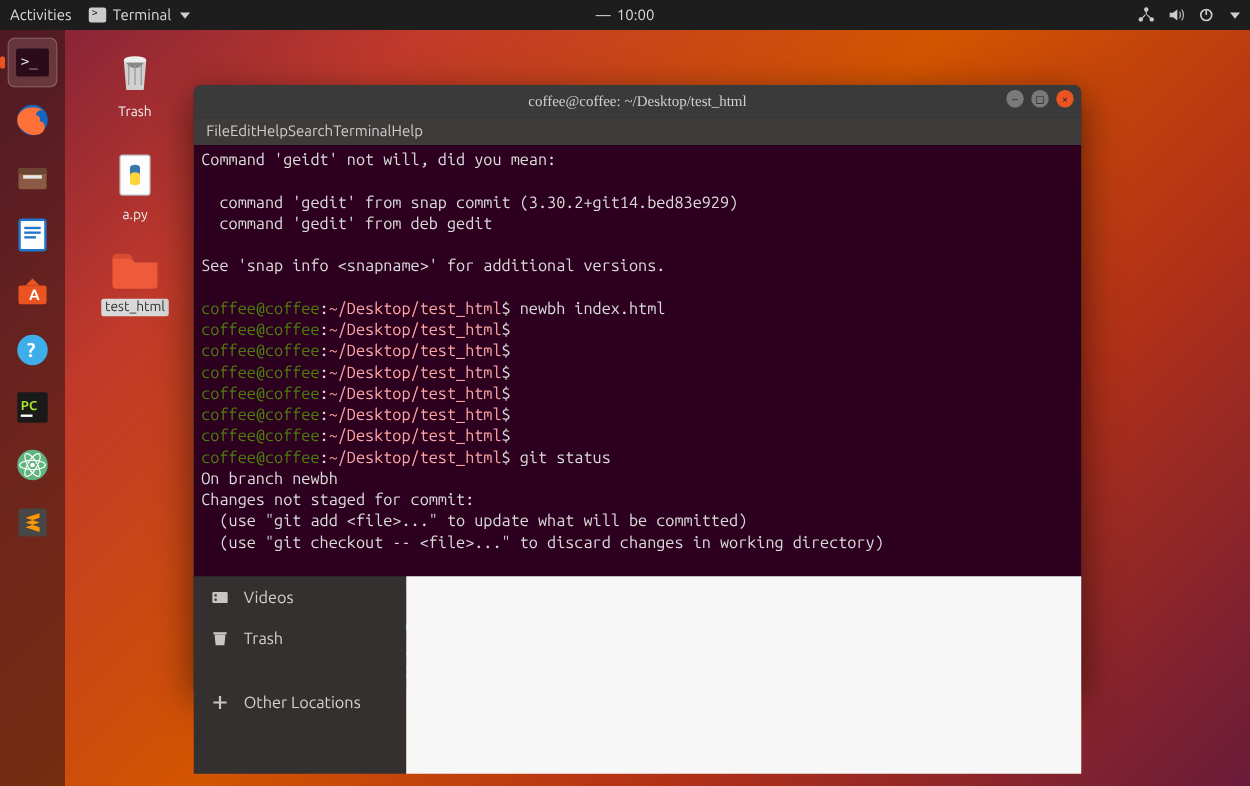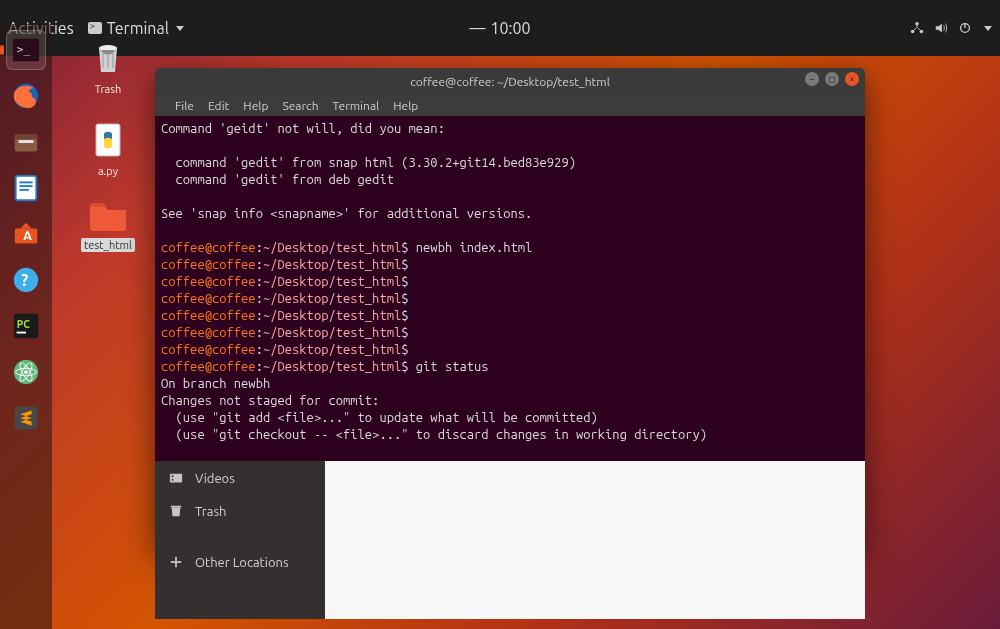--- a/index.html
+++ b/index.html
@@ -1,18 +1,18 @@
 <!DOCTYPE html>
 <html><head>
 <meta charset="utf-8">
 <style>
 html,body{margin:0;padding:0;width:1000px;height:629px;overflow:hidden;font-family:Ubuntu,"Segoe UI",Arial,sans-serif;font-size:13px;background:#000}
 body{background:linear-gradient(135deg,#7a1f3a 0%,#c0392b 22%,#d35400 48%,#b03018 72%,#6a1b3a 100%)}
 
-.topbar{position:absolute;top:0;left:0;right:0;height:24px;background:#1d1d1d;color:#ddd;display:flex;align-items:center;padding:16px 8px;font-size:16px}
+.topbar{position:absolute;top:0;left:0;right:0;height:24px;background:#1d1d1d;color:#ddd;display:flex;align-items:center;padding:0 8px;font-size:12px}
 .topbar .left{display:flex;align-items:center;gap:14px}
 .topbar .center{position:absolute;left:50%;transform:translateX(-50%);display:flex;align-items:center;gap:4px}
 .topbar .right{margin-left:auto;display:flex;align-items:center;gap:10px}
 .topbar .appmenu{display:flex;align-items:center;gap:5px}
 .topbar .appmenu .termglyph{width:14px;height:12px;background:#ccc;border-radius:2px;position:relative;display:inline-block}
 .topbar .appmenu .termglyph:before{content:">";position:absolute;left:2px;top:-1px;font-size:9px;color:#111}
 .tri{display:inline-block;width:0;height:0;border-left:4px solid transparent;border-right:4px solid transparent;border-top:5px solid #ccc;margin-left:2px}
 .sysicon{width:14px;height:14px;fill:#ccc}
 
 .launcher{position:absolute;left:0;top:24px;width:52px;background:rgba(40,20,20,.55);height:605px;display:flex;flex-direction:column;align-items:center;padding-top:6px;gap:6px}
@@ -20,29 +20,29 @@
 .licon.active{background:rgba(255,255,255,.12);box-shadow:inset 0 0 0 1px rgba(255,255,255,.2)}
 .licon.active:before{content:"";position:absolute;left:-6px;top:15px;width:4px;height:10px;background:#e95420;border-radius:2px}
 .licon svg{width:30px;height:30px}
 
 .deskicon{position:absolute;left:78px;width:60px;text-align:center;color:#eee;font-size:11px}
 .deskicon .lbl{margin-top:2px;display:inline-block;padding:1px 3px;border-radius:2px}
 .deskicon.sel .lbl{background:#d9d9d9;color:#333}
 
 .termwin{position:absolute;left:155px;top:68px;width:710px;background:#2c2c2c;border-radius:6px 6px 0 0;box-shadow:0 8px 30px rgba(0,0,0,.55);overflow:hidden}
 .termtitle{height:26px;background:#3a3a3a;display:flex;align-items:center;color:#cfcfcf;font-size:12px;position:relative}
-.termtitle .t{position:absolute;left:50%;transform:translateX(-50%);}
+.termtitle .t{position:absolute;left:50%;transform:translateX(-50%);font-family:Liberation Serif, serif;}
 .winbtns{position:absolute;right:6px;top:4px;display:flex;gap:6px}
 .winbtn{width:14px;height:14px;border-radius:50%;display:flex;align-items:center;justify-content:center;font-size:9px;color:#222}
 .winbtn.min{background:#7a7a7a}
 .winbtn.max{background:#7a7a7a}
 .winbtn.close{background:#e95420}
-.menubar{height:22px;background:#3e3b3b;display:flex;align-items:center;gap:14px;padding:0 20px;color:#d0cccc;font-size:12px}
+.menubar{height:22px;background:#3e3b3b;display:flex;align-items:center;padding:0 10px;color:#d0cccc;font-size:12px}
 .termbody{background:#2c001e;color:#d9d9d9;font-family:"Ubuntu Mono","DejaVu Sans Mono",monospace;font-size:13px;line-height:17px;padding:4px 6px 6px;white-space:pre;min-height:340px}
-.pu{color:#f97316}.pp{color:#fca5a5}.pd{color:#d9d9d9}.pr{color:#ef2929}
+.pu{color:#4d7c0f}.pp{color:#fca5a5}.pd{color:#d9d9d9}.pr{color:#ef2929}
 .cursor{display:inline-block;width:7px;height:13px;border:1px solid #ccc;vertical-align:-2px}
 
 .filesstrip{position:absolute;left:155px;top:461px;width:710px;height:158px;display:flex}
 .filesside{width:170px;background:#33302f;color:#d4d0ce;font-size:13px}
 .fsitem{display:flex;align-items:center;gap:12px;height:33px;padding-left:14px}
 .fsitem svg{width:14px;height:14px;fill:#c9c5c3}
 .filesmain{flex:1;background:#f7f7f7}
 </style>
 </head>
 <body>
@@ -182,21 +182,21 @@
   <div class="menubar">
     <span>File</span>
     <span>Edit</span>
     <span>Help</span>
     <span>Search</span>
     <span>Terminal</span>
     <span>Help</span>
   </div>
   <div class="termbody"><span>Command 'geidt' not will, did you mean:</span>
 
-<span>  command 'gedit' from snap html (3.30.2+git14.bed83e929)</span>
+<span>  command 'gedit' from snap commit (3.30.2+git14.bed83e929)</span>
 <span>  command 'gedit' from deb gedit</span>
 
 <span>See 'snap info &lt;snapname&gt;' for additional versions.</span>
 
 <span class="pu">coffee@coffee</span><span class="pd">:</span><span class="pp">~/Desktop/test_html</span><span class="pd">$</span><span> newbh index.html</span>
 <span class="pu">coffee@coffee</span><span class="pd">:</span><span class="pp">~/Desktop/test_html</span><span class="pd">$</span>
 <span class="pu">coffee@coffee</span><span class="pd">:</span><span class="pp">~/Desktop/test_html</span><span class="pd">$</span>
 <span class="pu">coffee@coffee</span><span class="pd">:</span><span class="pp">~/Desktop/test_html</span><span class="pd">$</span>
 <span class="pu">coffee@coffee</span><span class="pd">:</span><span class="pp">~/Desktop/test_html</span><span class="pd">$</span>
 <span class="pu">coffee@coffee</span><span class="pd">:</span><span class="pp">~/Desktop/test_html</span><span class="pd">$</span>

